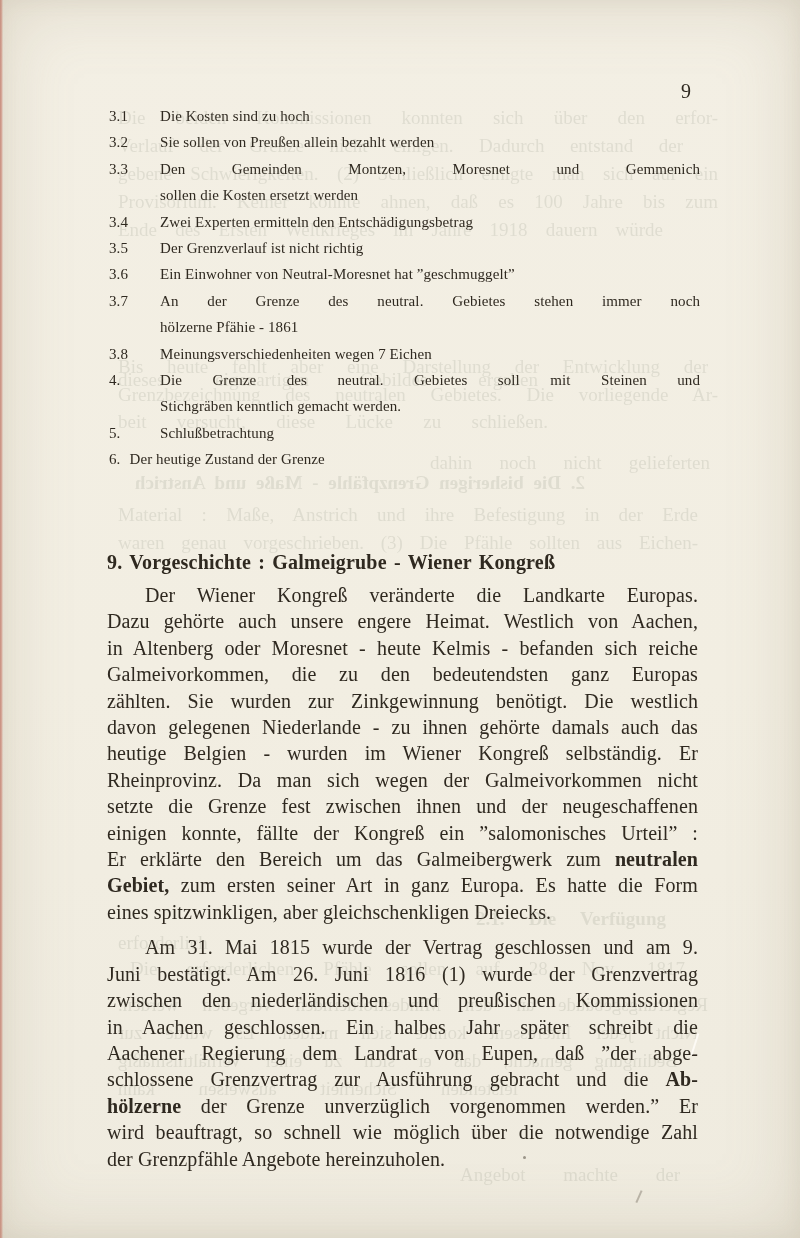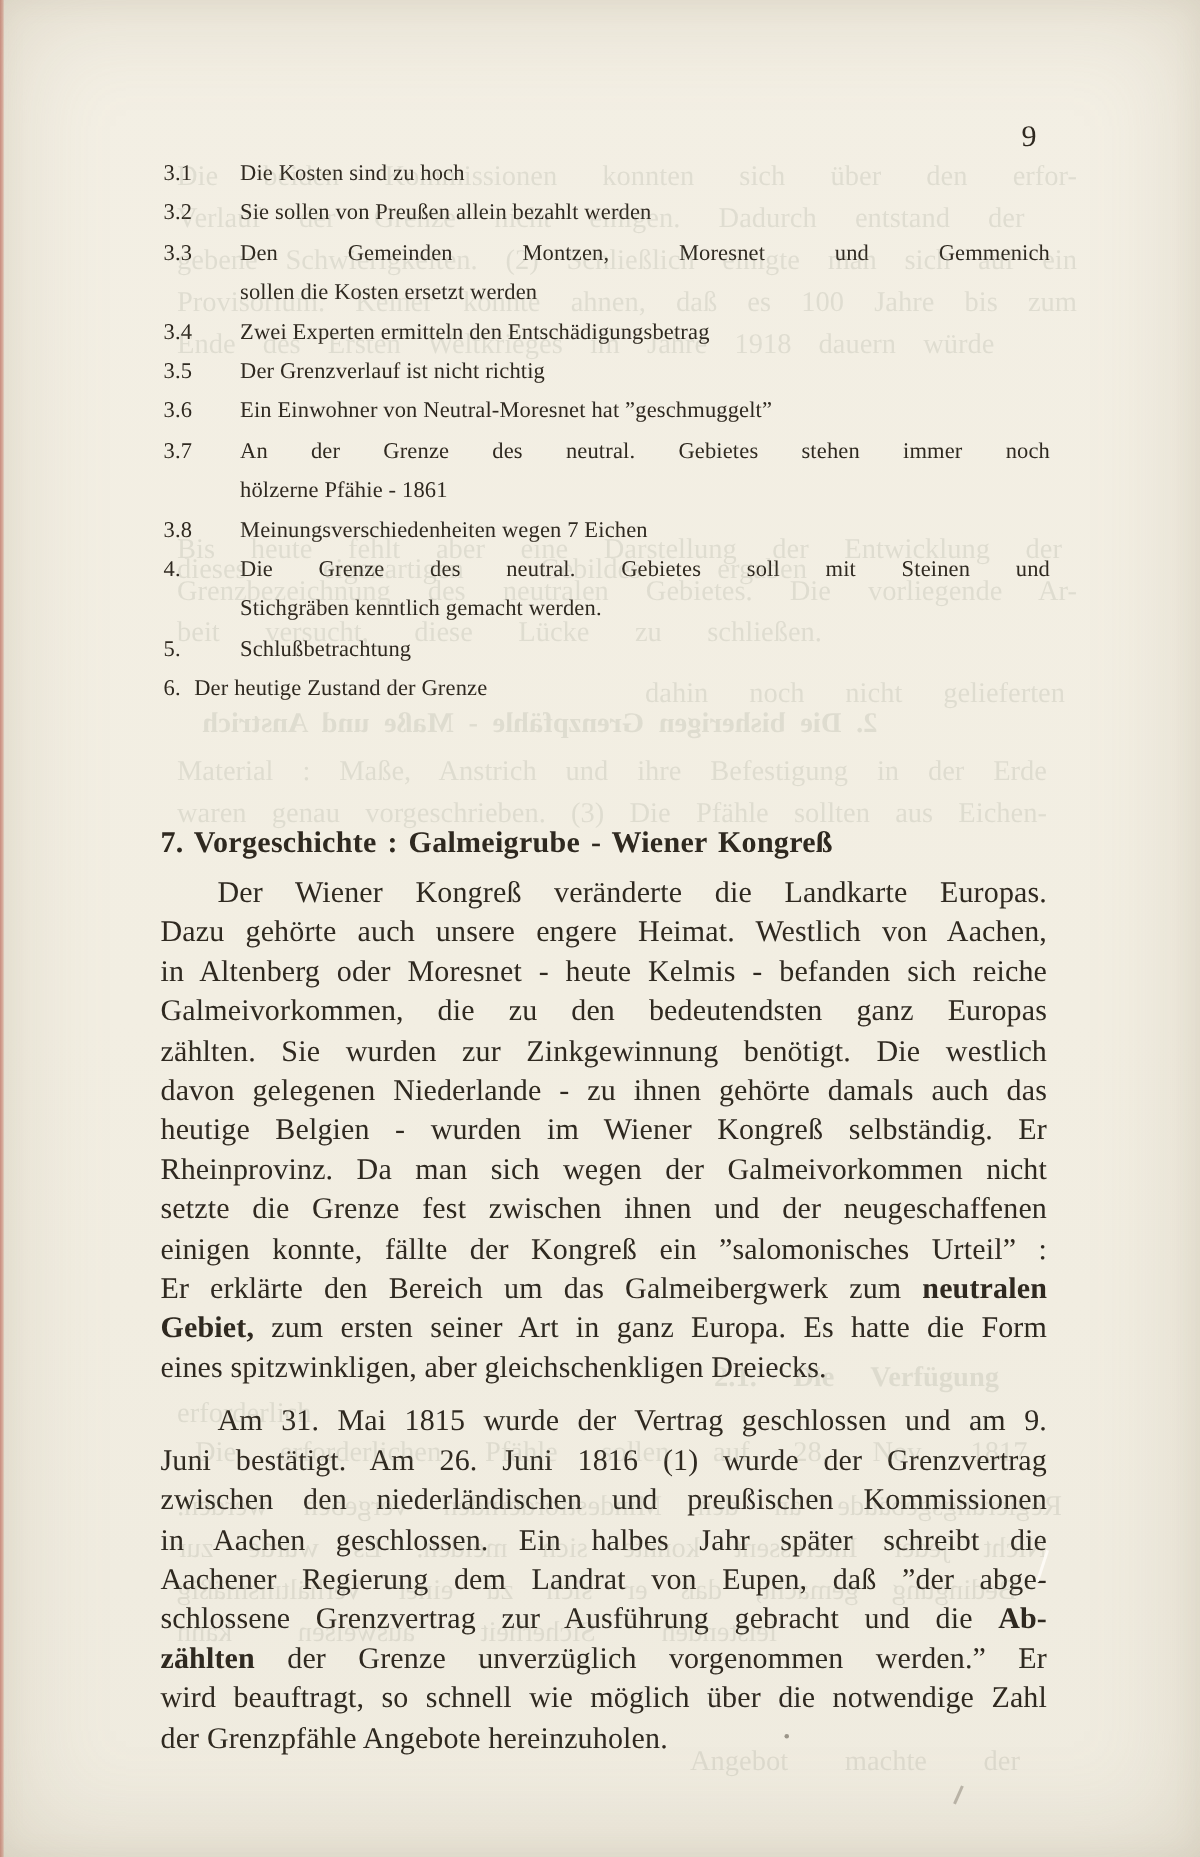--- a/index.html
+++ b/index.html
@@ -132,21 +132,21 @@
         </span>
       </div>
       <div class="toc-row compact">
         <span class="toc-num">6.</span>
         <span class="toc-lines">
           <div class="line">Der heutige Zustand der Grenze</div>
         </span>
       </div>
     </div>
 
-  <div class="heading">7. Vorgeschichte : Galmeigrube - Wiener Kongreß</div>
+  <div class="heading">9. Vorgeschichte : Galmeigrube - Wiener Kongreß</div>
 
   <div class="bodytext" id="bodytext">
       <div class="para">
         <div class="line j first">Der Wiener Kongreß veränderte die Landkarte Europas.</div>
         <div class="line j">Dazu gehörte auch unsere engere Heimat. Westlich von Aachen,</div>
         <div class="line j">in Altenberg oder Moresnet - heute Kelmis - befanden sich reiche</div>
         <div class="line j">Galmeivorkommen, die zu den bedeutendsten ganz Europas</div>
         <div class="line j">zählten. Sie wurden zur Zinkgewinnung benötigt. Die westlich</div>
         <div class="line j">davon gelegenen Niederlande - zu ihnen gehörte damals auch das</div>
         <div class="line j">heutige Belgien - wurden im Wiener Kongreß selbständig. Er</div>
@@ -157,21 +157,21 @@
         <div class="line j"><b>Gebiet,</b> zum ersten seiner Art in ganz Europa. Es hatte die Form</div>
         <div class="line">eines spitzwinkligen, aber gleichschenkligen Dreiecks.</div>
       </div>
       <div class="para">
         <div class="line j first">Am 31. Mai 1815 wurde der Vertrag geschlossen und am 9.</div>
         <div class="line j">Juni bestätigt. Am 26. Juni 1816 (1) wurde der Grenzvertrag</div>
         <div class="line j">zwischen den niederländischen und preußischen Kommissionen</div>
         <div class="line j">in Aachen geschlossen. Ein halbes Jahr später schreibt die</div>
         <div class="line j">Aachener Regierung dem Landrat von Eupen, daß ”der abge-</div>
         <div class="line j">schlossene Grenzvertrag zur Ausführung gebracht und die <b>Ab-</b></div>
-        <div class="line j"><b>zählten</b> der Grenze unverzüglich vorgenommen werden.” Er</div>
+        <div class="line j"><b>hölzerne</b> der Grenze unverzüglich vorgenommen werden.” Er</div>
         <div class="line j">wird beauftragt, so schnell wie möglich über die notwendige Zahl</div>
         <div class="line">der Grenzpfähle Angebote hereinzuholen.</div>
       </div>
     </div>
 
   <div id="ghosts">
       <div class="ghost" style="left: 118px; top: 105px; width: 600px;">Die beiden Kommissionen konnten sich über den erfor-</div>
       <div class="ghost" style="left: 118px; top: 133px; width: 565px;">Verlauf der Grenze nicht einigen. Dadurch entstand der</div>
       <div class="ghost" style="left: 118px; top: 161px; width: 600px;">gebene Schwierigkeiten. (2) Schließlich einigte man sich auf ein</div>
       <div class="ghost" style="left: 118px; top: 189px; width: 600px;">Provisorium. Keiner konnte ahnen, daß es 100 Jahre bis zum</div>

